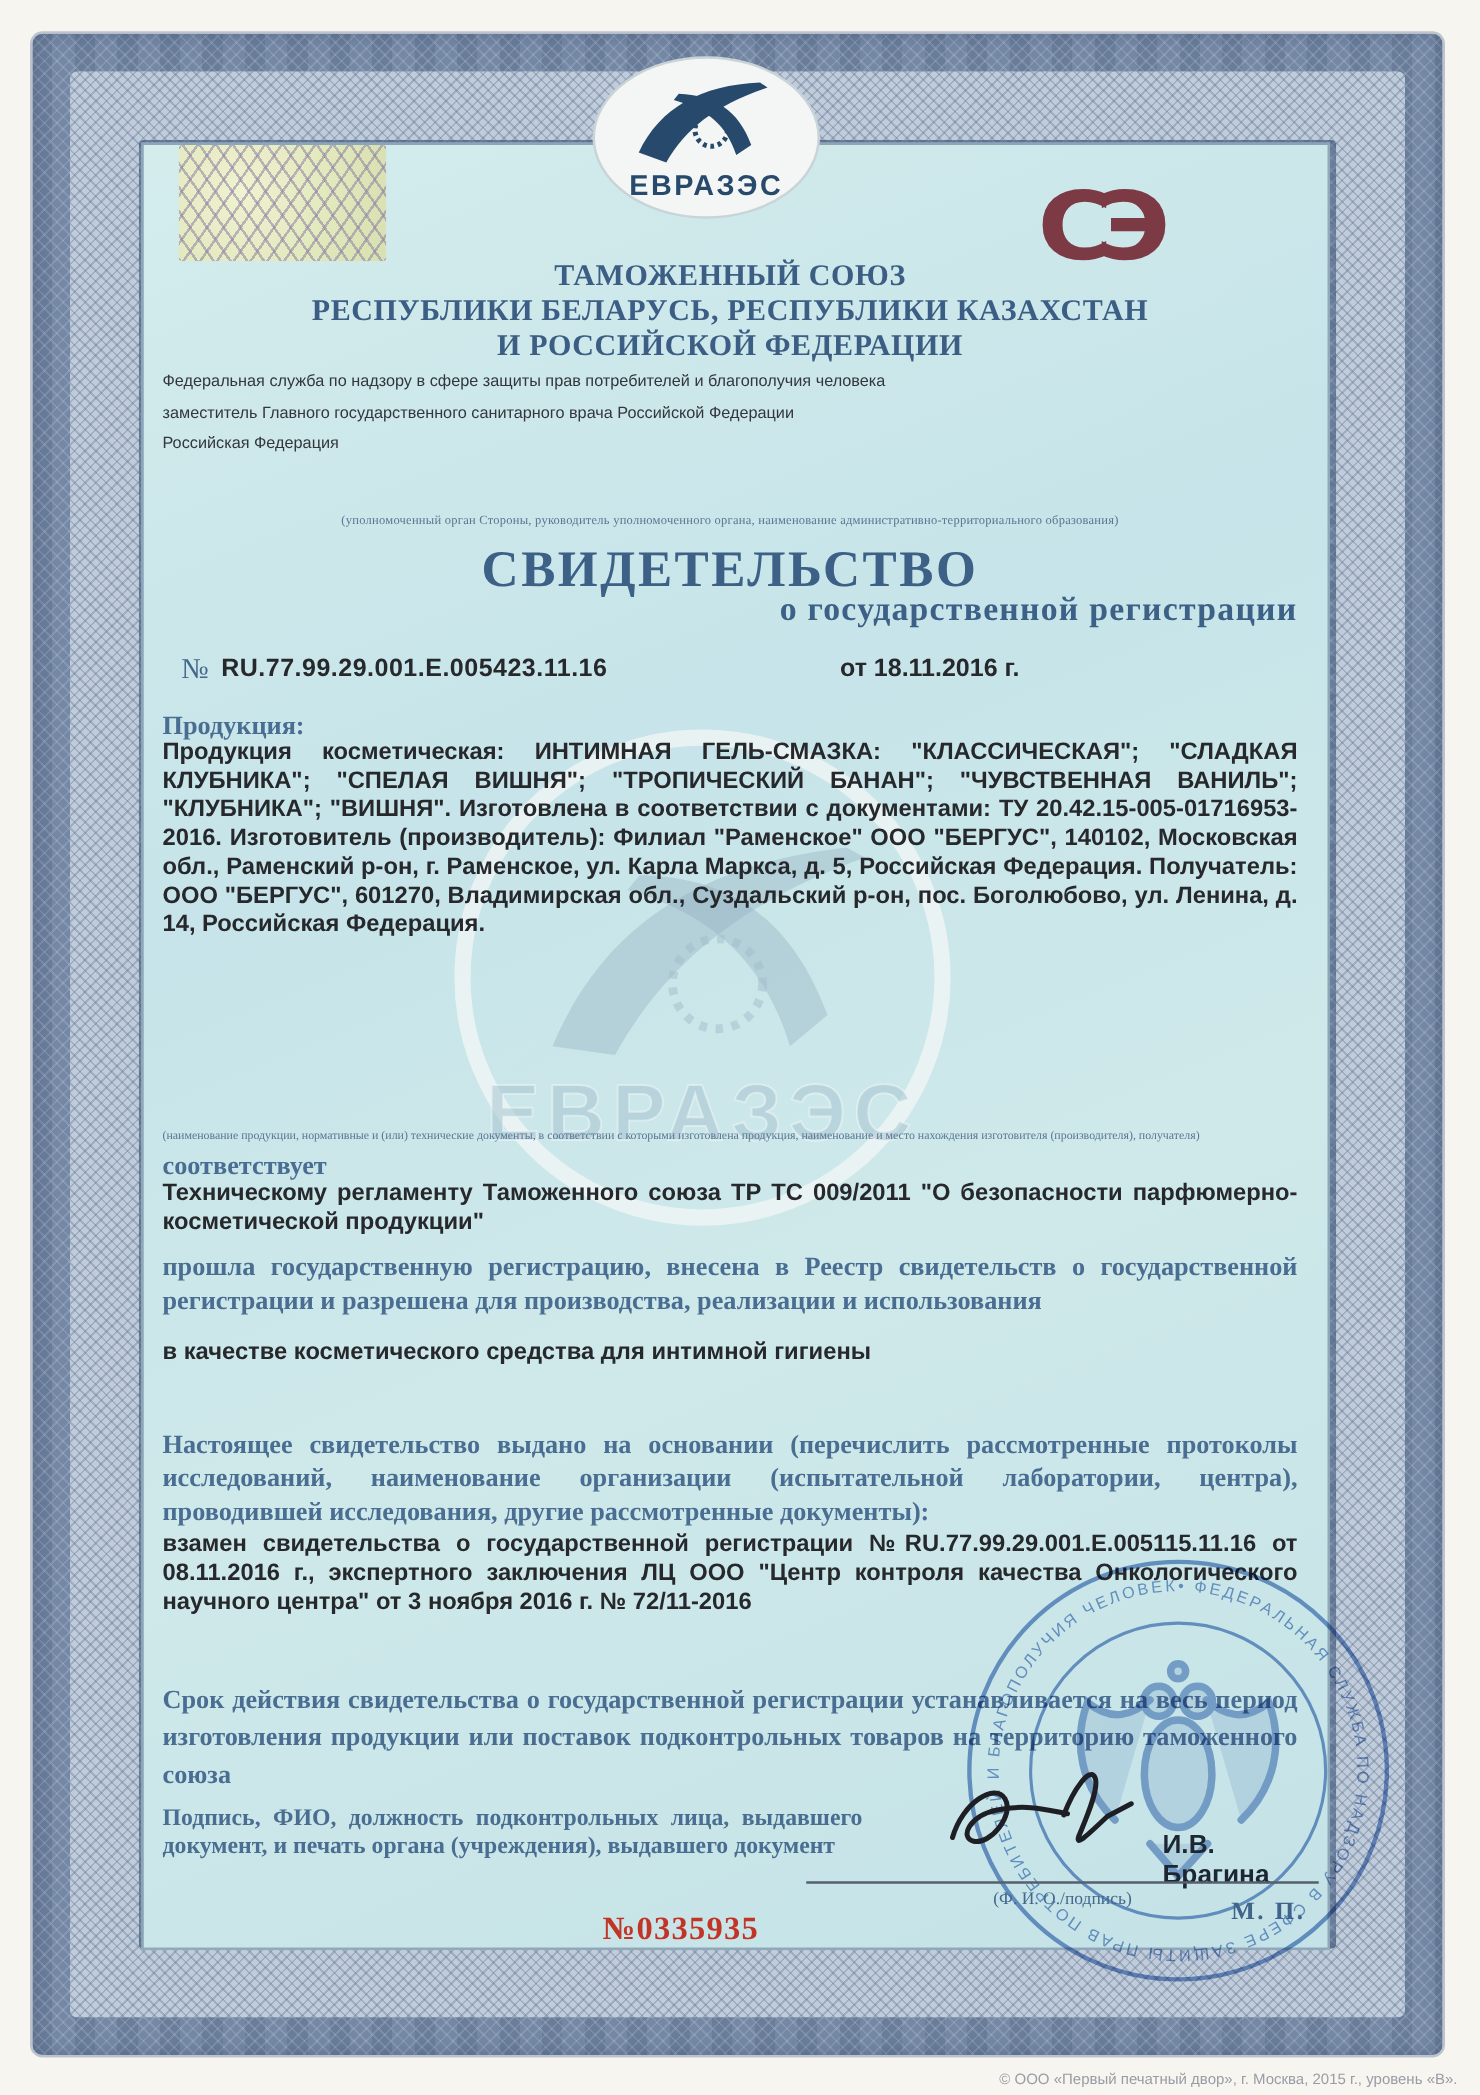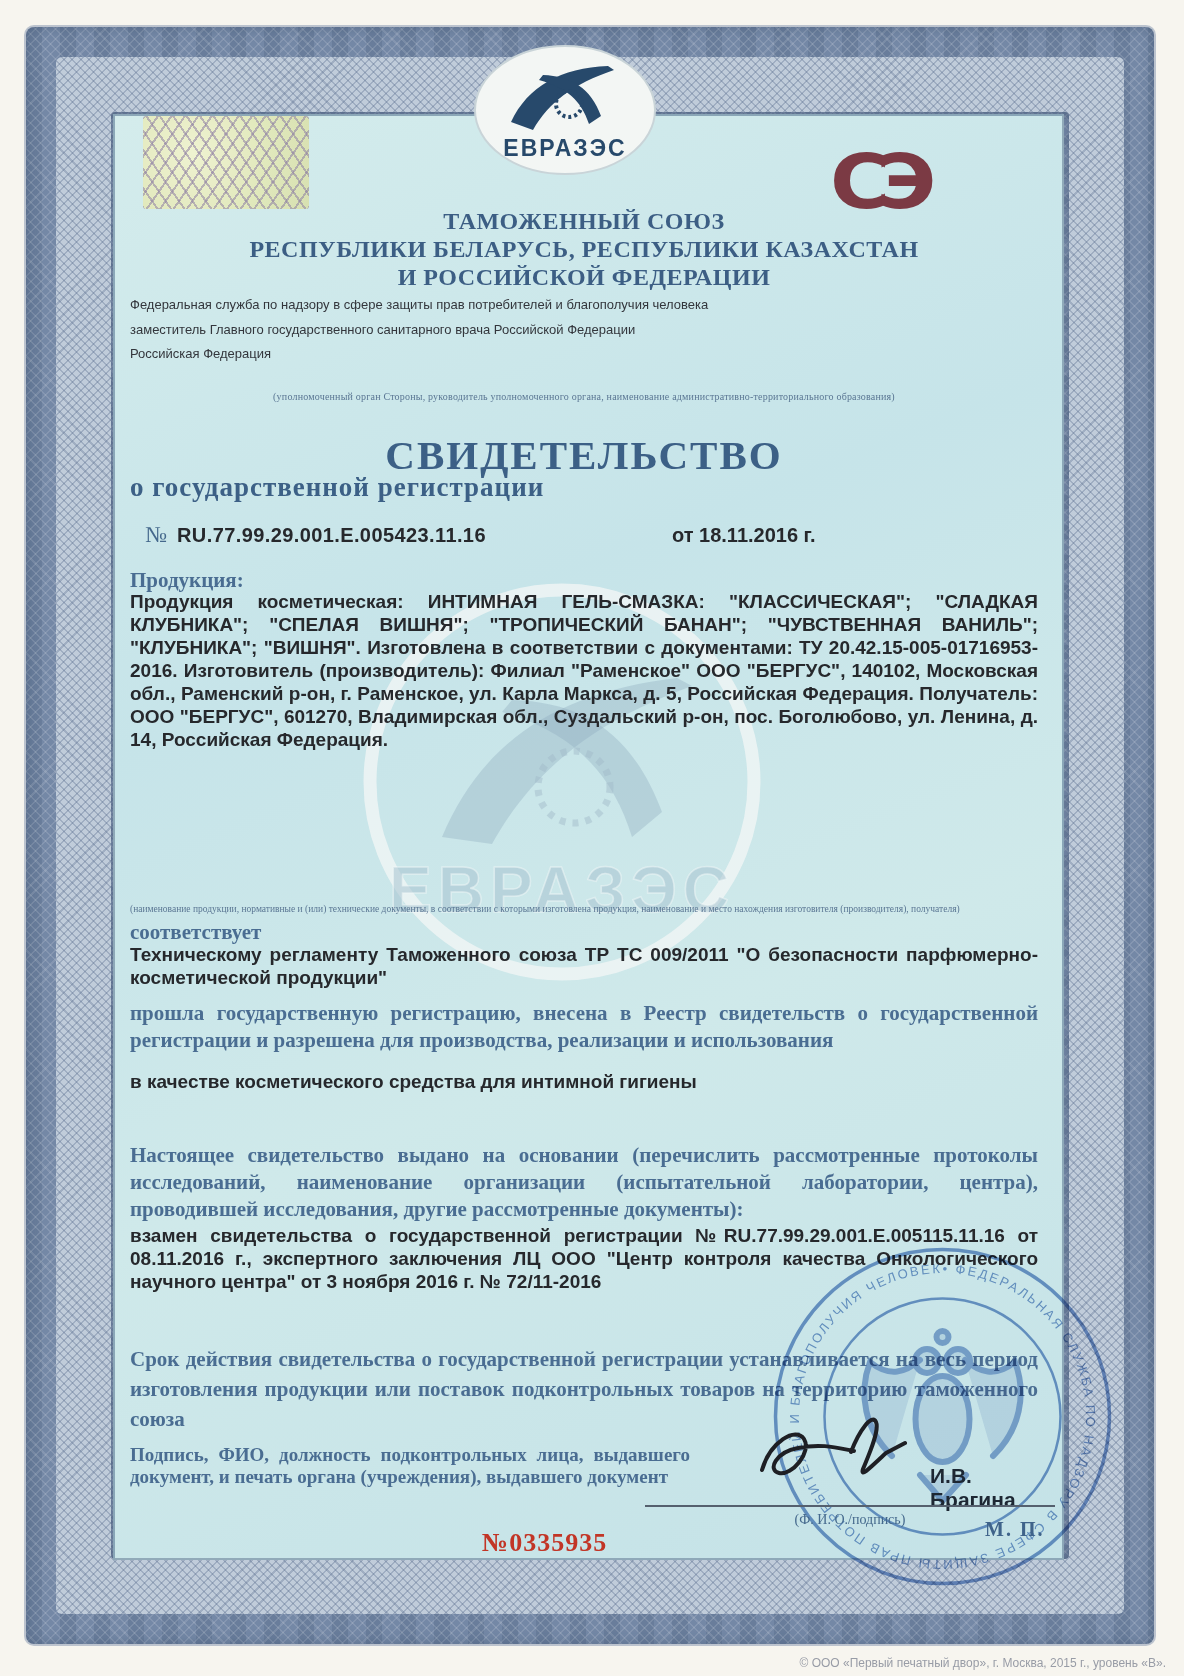--- a/index.html
+++ b/index.html
@@ -32,24 +32,24 @@
   
   .doc { position:absolute; left:113px; top:114px; width:951px; height:1446px;
     background: linear-gradient(158deg, #d4ecec 0%, #c6e4e9 35%, #cfe9ea 62%, #c4e2e7 100%);
     border:2px solid rgba(64,90,124,.45); box-sizing:border-box; }
   .tx { position:absolute; left:15px; right:24px; }
 
   .h-union { text-align:center; font-family:"Liberation Serif", serif; font-weight:700;
              font-size:24px; line-height:28px; color:#3c5e84; letter-spacing:.5px; }
   .h-auth  { text-align:left; font-size:13px; line-height:25px; color:#33363c; font-weight:500; }
   .caption-tiny { text-align:center; font-family:"Liberation Serif", serif;
-             font-size:10px; color:#5a7693; letter-spacing:.2px; }
+             font-size:10px; color:#5a7693; letter-spacing:.2px;margin-top:20px; }
   .title-main { text-align:center; font-family:"Liberation Serif", serif; font-weight:700;
              font-size:41px; letter-spacing:2px; color:#3c6086; }
-  .title-sub { text-align:left; font-family:"Liberation Serif", serif; font-weight:700;
+  .title-sub { text-align:right; font-family:"Liberation Serif", serif; font-weight:700;
              font-size:27px; letter-spacing:1px; color:#3c6086; }
   .numrow { font-size:20px; }
   .numsign { position:absolute; left:15px; top:0; font-family:"Liberation Serif", serif;
              font-size:23px; color:#44688c; }
   .numval { position:absolute; left:47px; top:2px; font-weight:700; color:#26282c; letter-spacing:.4px; }
   .numdate { position:absolute; left:542px; top:2px; font-weight:700; color:#26282c; }
   .p-label { font-family:Liberation Serif, serif; font-weight:600; font-size:21px; color:#4a6d92; }
   .p-body  { font-size:19px; line-height:23px; font-weight:700; color:#26282c; text-align:justify; }
   .cap2 { font-family:"Liberation Serif", serif; font-size:9.5px; color:#5a7693; text-align:justify; }
   .ser-par { font-family:"Liberation Serif", serif; font-weight:600; font-size:21px;

